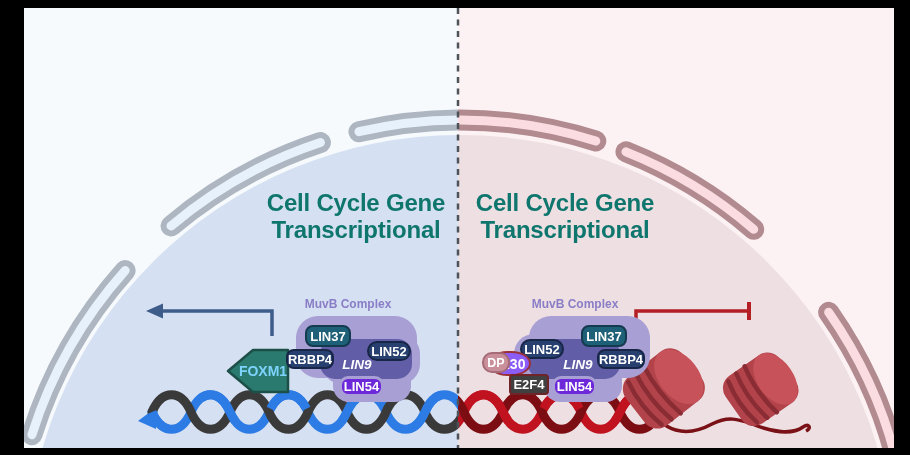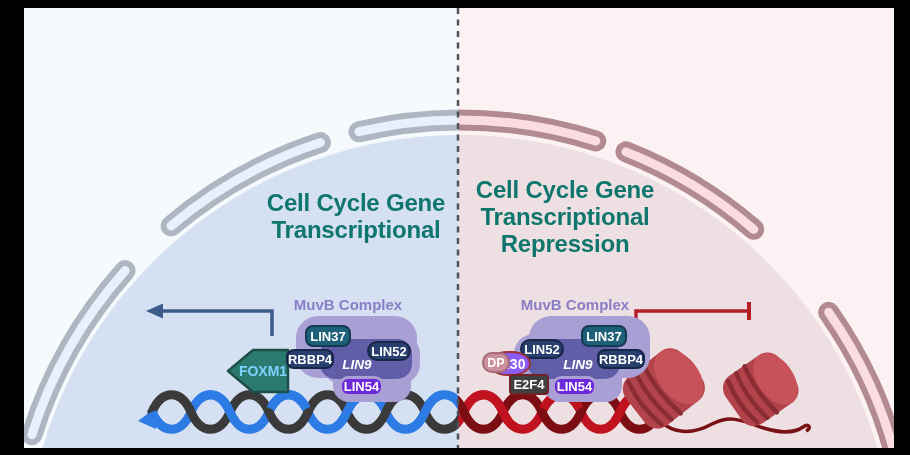--- a/index.html
+++ b/index.html
@@ -2,21 +2,21 @@
 <html><head>
 <meta charset="utf-8">
 <style>
   html,body{margin:0;padding:0;background:#000;}
   .stage{position:relative;width:910px;height:455px;background:#000;overflow:hidden;
          font-family:"Liberation Sans",sans-serif;}
   .stage svg{position:absolute;left:0;top:0;}
   .ov{position:absolute;z-index:5;}
   .title{width:190px;text-align:center;font-weight:700;font-size:24px;line-height:27px;
          color:#0f766e;letter-spacing:-0.2px;}
-  .muvb{font-weight:700;font-size:15px;color:#8a7ec6;white-space:nowrap;}
+  .muvb{font-weight:700;font-size:12px;color:#8a7ec6;white-space:nowrap;}
   .pbox{position:absolute;z-index:6;box-sizing:border-box;display:flex;align-items:center;justify-content:center;
         color:#fff;font-weight:700;font-size:13px;border-radius:8px;white-space:nowrap;}
   .teal{background:#1e6078;border:2.5px solid #143a4f;}
   .navy{background:#28406f;border:2.5px solid #172547;}
   .pill{border-radius:11px;}
   .lilac-border{background:#6d28d9;border:3px solid #a89fd4;border-radius:9px;}
   .lin9{background:transparent;border:none;font-size:13.5px;font-style:italic;}
   .p130{background:#8b5cf6;border:2.5px solid #9c3137;border-radius:45%/50%;font-size:14px;}
   .dp{background:#c9909c;border:2.5px solid #a66b77;border-radius:10px;font-size:12.5px;}
   .e2f4{background:#404040;border:2.5px solid #6f2428;border-radius:4px;}
@@ -120,21 +120,20 @@
   </g>
 </svg>
 
 <div class="ov title ctr" style="left:356px;top:216px;">
   <div>Cell Cycle Gene</div>
   <div>Transcriptional</div>
 </div>
 <div class="ov title ctr" style="left:565px;top:216px;">
   <div>Cell Cycle Gene</div>
   <div>Transcriptional</div>
-  <div>Repression</div>
 </div>
 
 <div class="ov muvb ctr" style="left:348px;top:304px;">MuvB Complex</div>
 <div class="ov muvb ctr" style="left:575px;top:304px;">MuvB Complex</div>
 
 <div class="ov foxm1-txt ctr" style="left:263px;top:371px;">FOXM1</div>
 
 <div class="pbox teal" style="left:305px;top:325px;width:46px;height:22px;">LIN37</div>
 <div class="pbox navy" style="left:286px;top:349px;width:48px;height:20px;">RBBP4</div>
 <div class="pbox navy pill" style="left:367px;top:341px;width:44px;height:20px;">LIN52</div>

